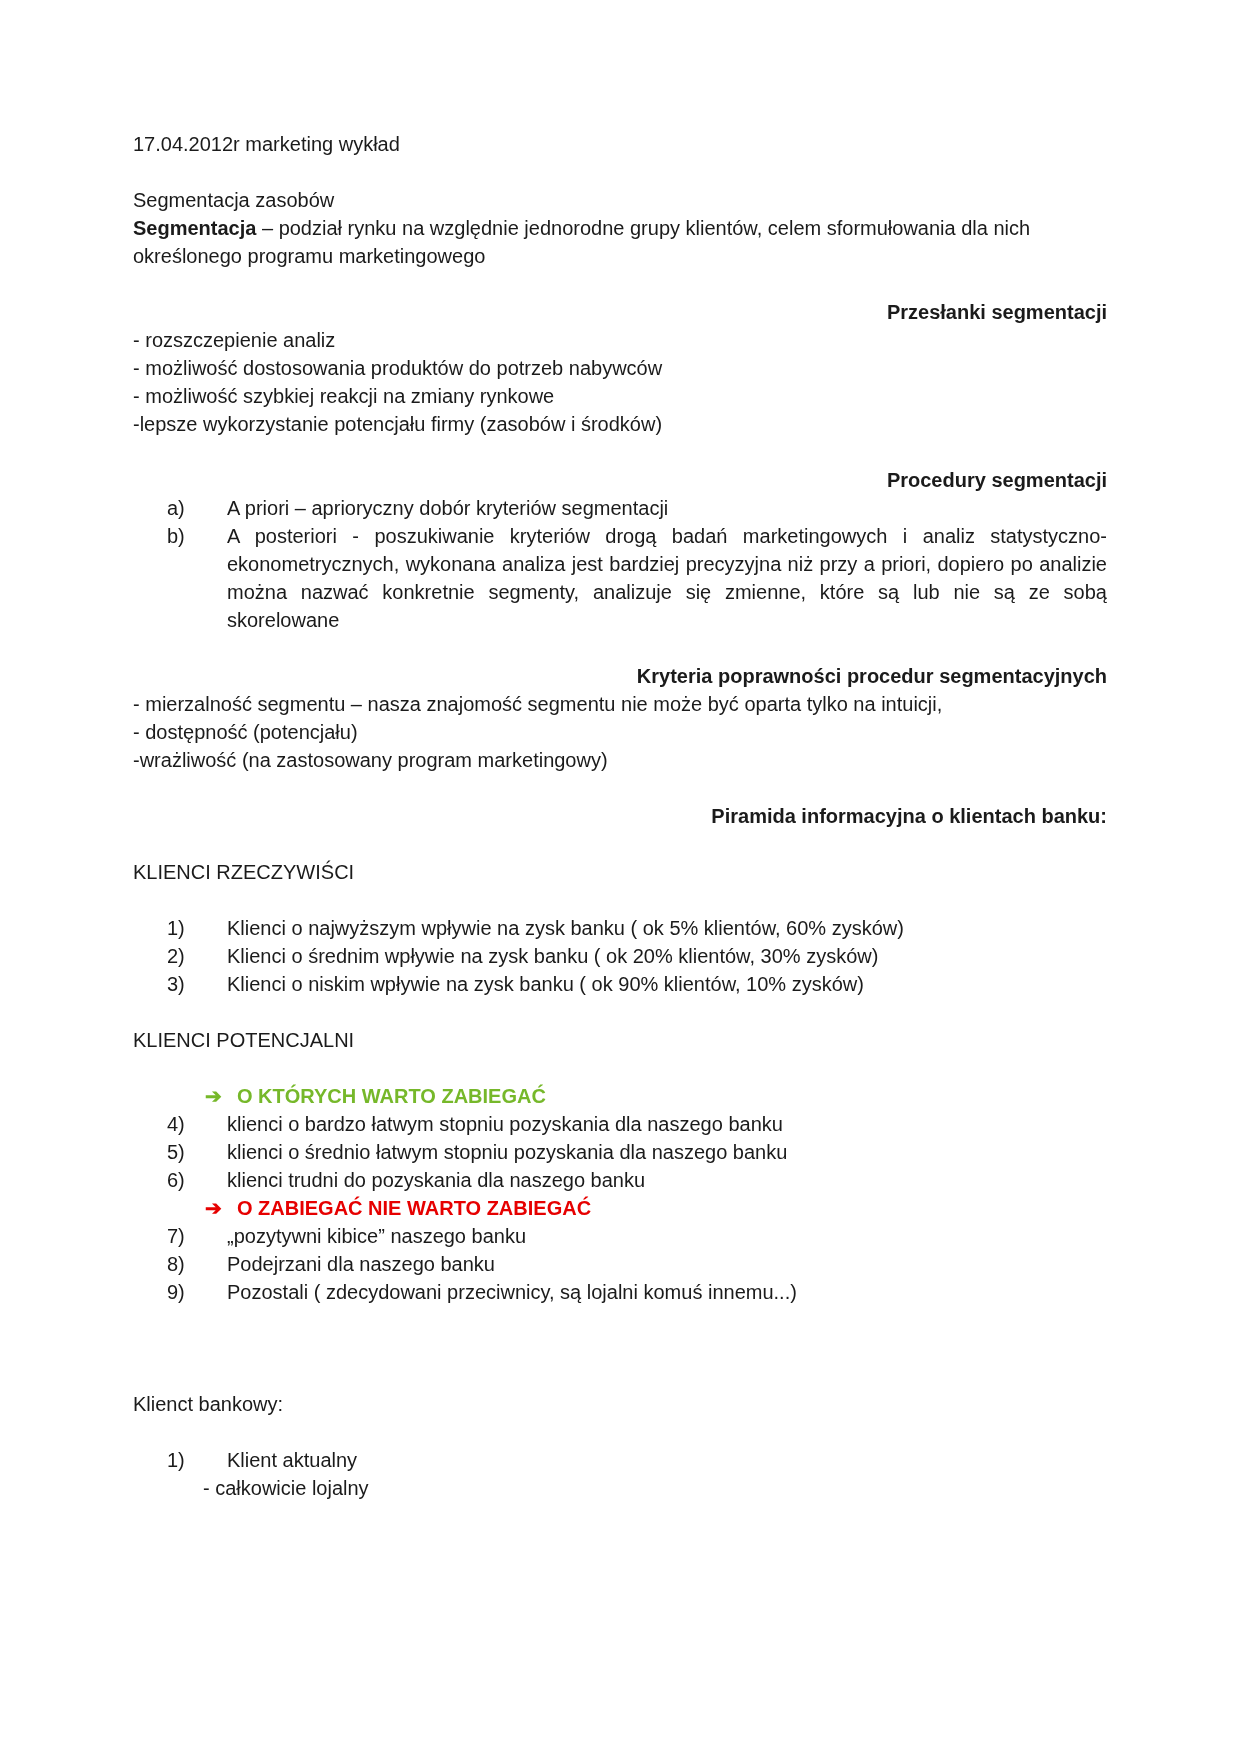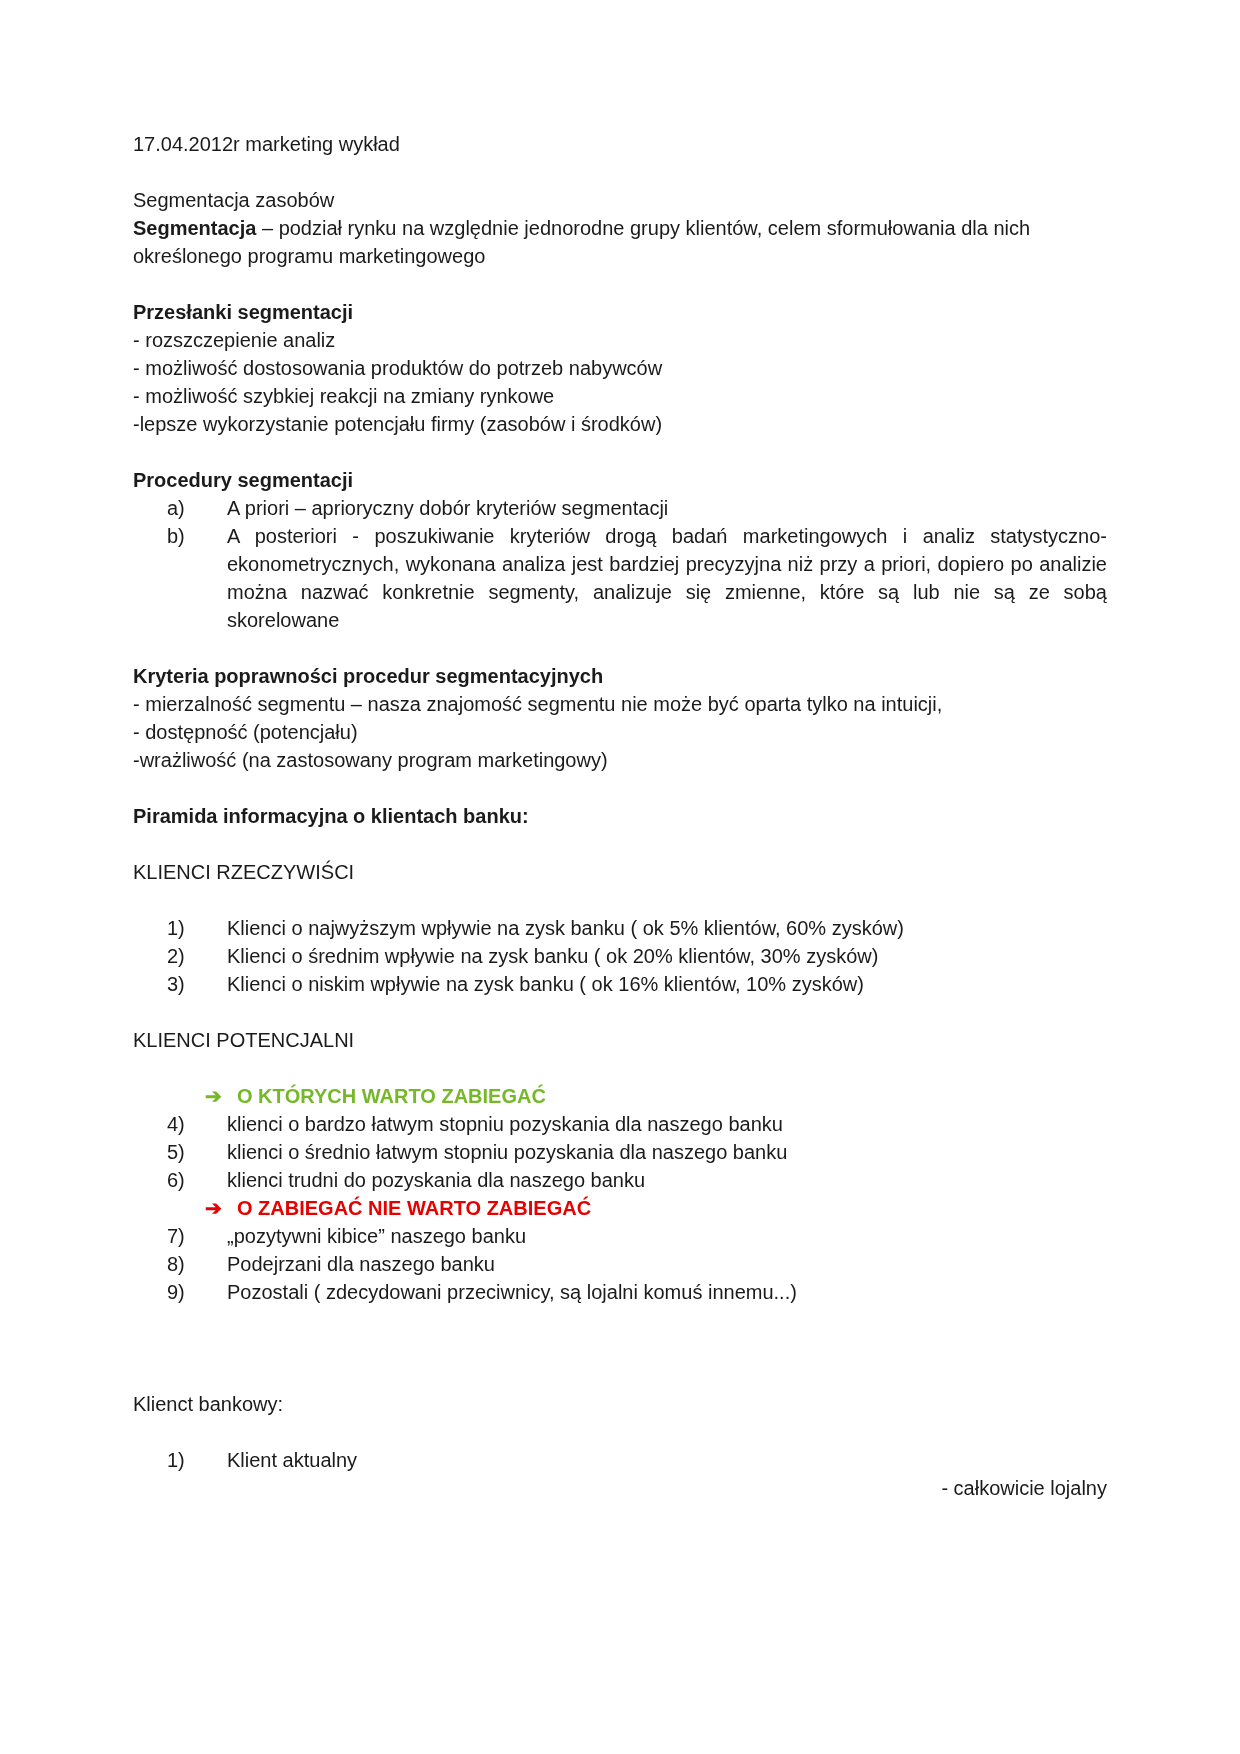--- a/index.html
+++ b/index.html
@@ -9,30 +9,30 @@
     min-height: 1754px;
     margin: 0 auto;
     background: #ffffff;
     padding: 130px 133px 80px 133px;
     font-family: "Liberation Sans", sans-serif;
     font-size: 20px;
     line-height: 28px;
     color: #1b1b1b;
   }
   .line { min-height: 28px; }
-  .bold { font-weight: bold; }
+  .bold { font-weight: bold; text-align: right; }
   .spacer { height: 28px; }
   .list { }
   .li { display: flex; align-items: flex-start; }
   .li .marker { flex: 0 0 36px; margin-left: 34px; }
   .li .txt { flex: 1; margin-left: 24px; }
   .justify { text-align: justify; }
   .arrow-row { display: flex; align-items: flex-start; margin-left: 72px; font-weight: bold; }
   .arrow-row .arrow { flex: 0 0 32px; }
-  .sub-line { margin-left: 70px; min-height: 28px; text-align: right; }
+  .sub-line { margin-left: 70px; min-height: 28px; }
 </style>
 </head>
 <body>
 
 <div class="page">
   <div id="doc">
       <div class="line">17.04.2012r marketing wykład</div>
       <div class="spacer"></div>
       <div class="line">Segmentacja zasobów</div>
       <div class="line"><strong>Segmentacja</strong><span> – podział rynku na względnie jednorodne grupy klientów, celem sformułowania dla nich określonego programu marketingowego</span></div>
@@ -68,21 +68,21 @@
         <div class="li">
           <span class="marker">1)</span>
           <span class="txt">Klienci o najwyższym wpływie na zysk banku ( ok 5% klientów, 60% zysków)</span>
         </div>
         <div class="li">
           <span class="marker">2)</span>
           <span class="txt">Klienci o średnim wpływie na zysk banku ( ok 20% klientów, 30% zysków)</span>
         </div>
         <div class="li">
           <span class="marker">3)</span>
-          <span class="txt">Klienci o niskim wpływie na zysk banku  ( ok 16% klientów, 10% zysków)</span>
+          <span class="txt">Klienci o niskim wpływie na zysk banku  ( ok 90% klientów, 10% zysków)</span>
         </div>
       </div>
       <div class="spacer"></div>
       <div class="line">KLIENCI POTENCJALNI</div>
       <div class="spacer"></div>
       <div class="arrow-row" style="color: rgb(118, 184, 42);">
         <span class="arrow">➔</span>
         <span class="arrow-text">O KTÓRYCH WARTO ZABIEGAĆ</span>
       </div>
       <div class="list">

